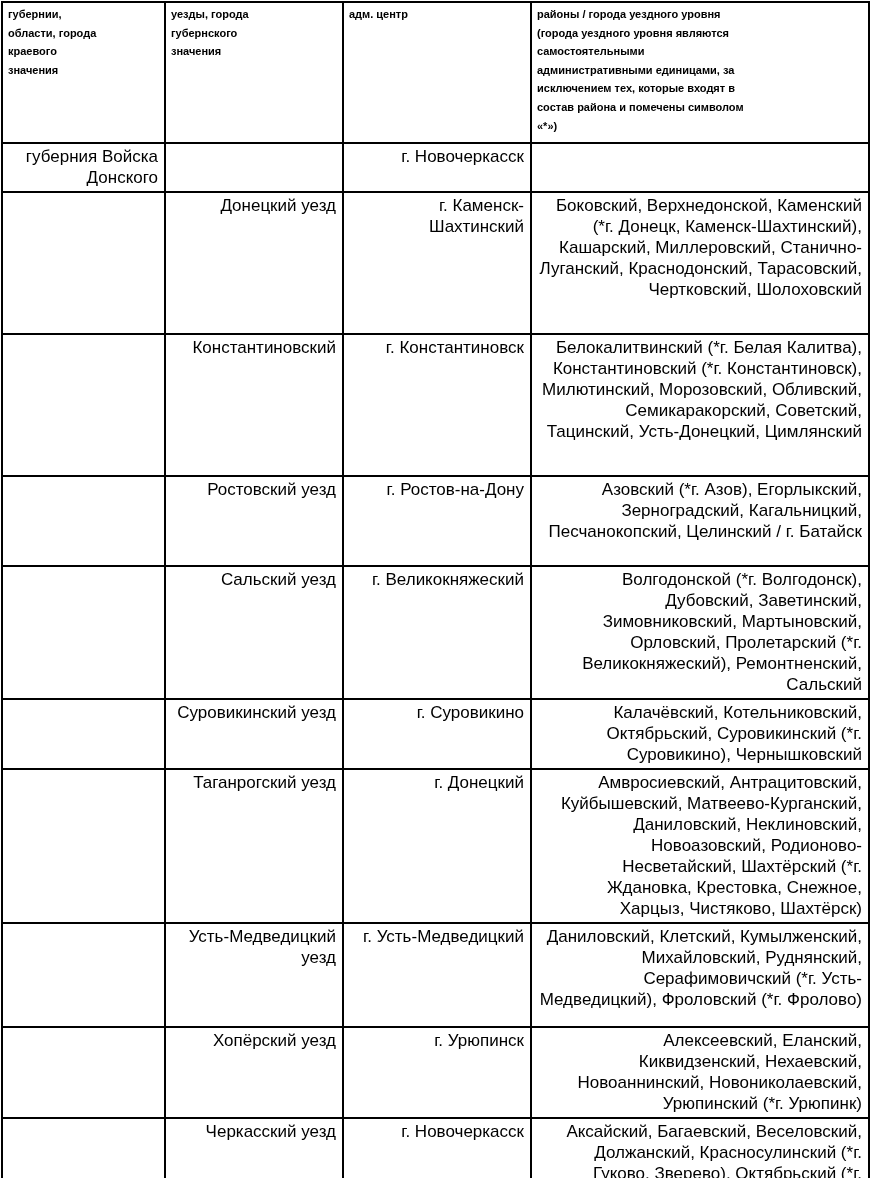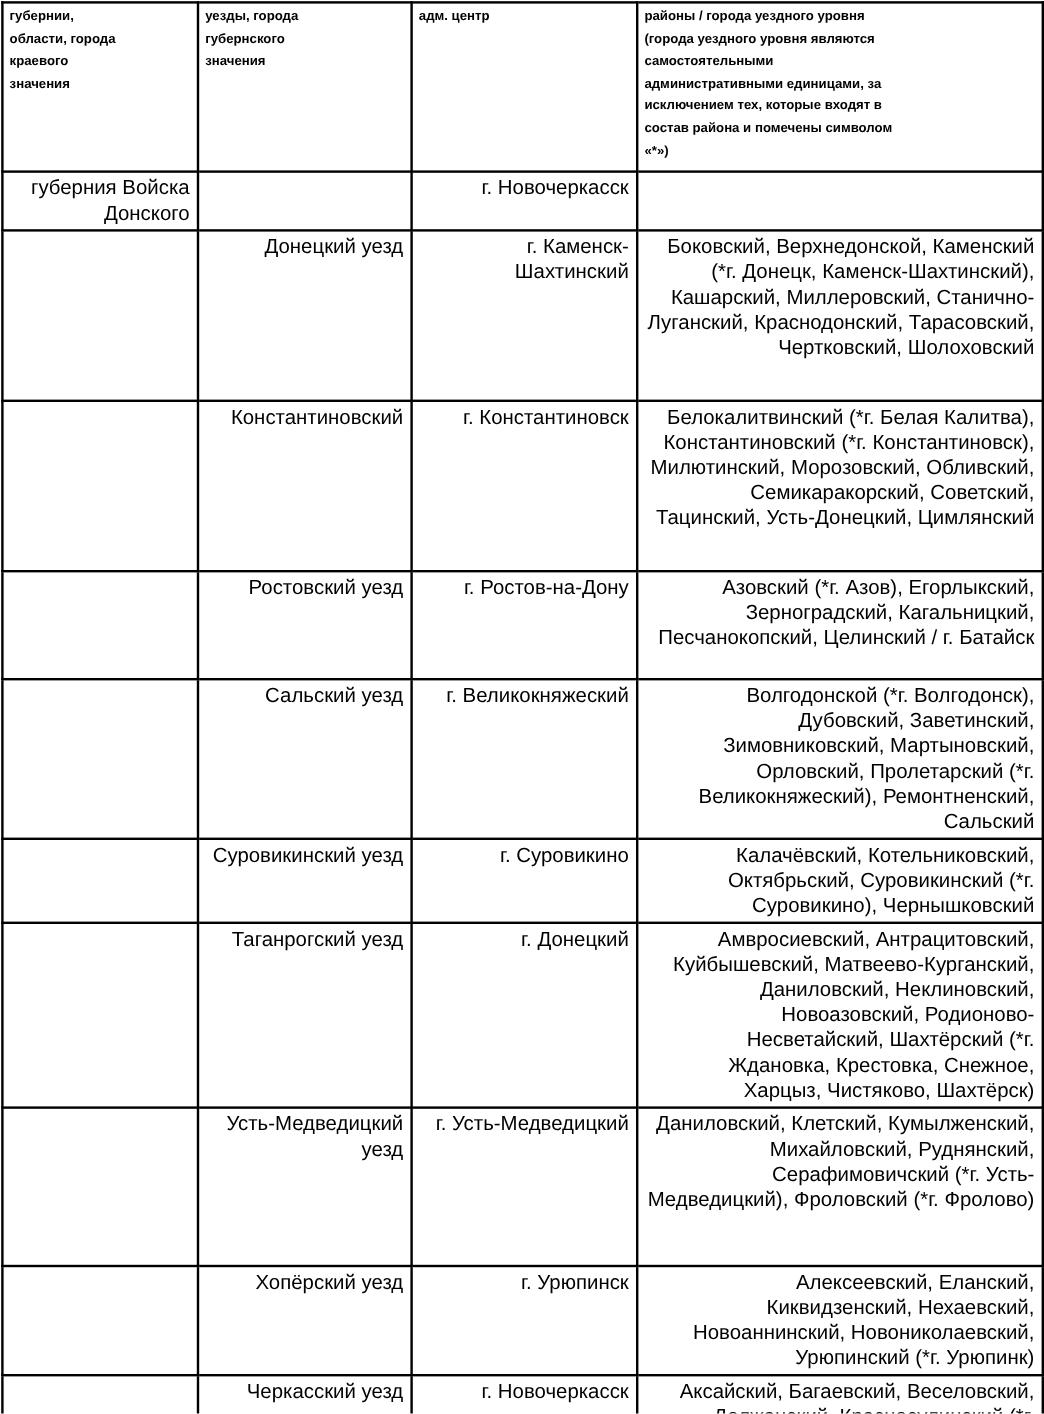--- a/index.html
+++ b/index.html
@@ -46,21 +46,21 @@
     padding: 2px 6px 3px 7px;
   }
   thead tr { height: 131px; }
   tbody tr:nth-child(1)  { height: 41px; }
   tbody tr:nth-child(2)  { height: 142px; }
   tbody tr:nth-child(3)  { height: 142px; }
   tbody tr:nth-child(4)  { height: 90px; }
   tbody tr:nth-child(5)  { height: 124px; }
   tbody tr:nth-child(6)  { height: 66px; }
   tbody tr:nth-child(7)  { height: 140px; }
-  tbody tr:nth-child(8)  { height: 132px; }
+  tbody tr:nth-child(8)  { height: 104px; }
   tbody tr:nth-child(9)  { height: 85px; }
   tbody tr:nth-child(10) { height: 78px; }
 </style>
 </head>
 <body>
 
 <div class="page">
   <table class="adm">
     <colgroup>
       <col style="width:163px">

